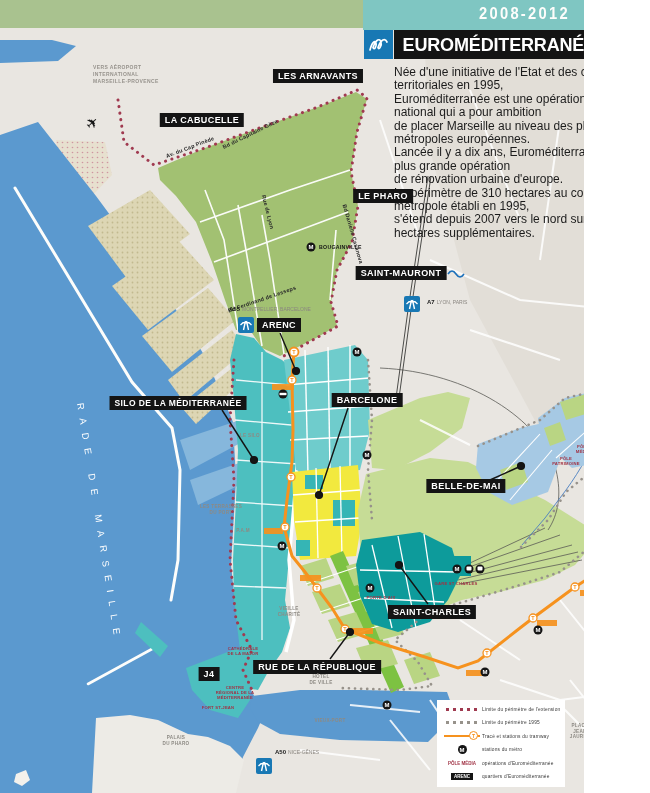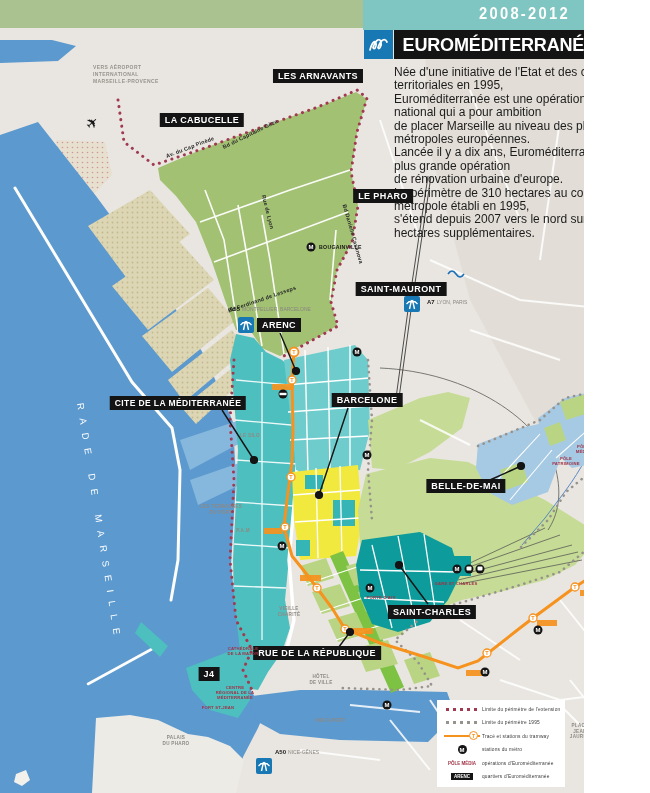--- a/index.html
+++ b/index.html
@@ -400,27 +400,27 @@
 
   <div class="abs sea-label" style="left:86px;top:402px;">RADE DE MARSEILLE</div>
   <div class="abs airport" style="left:93px;top:64px;">VERS AÉROPORT
 INTERNATIONAL
 MARSEILLE-PROVENCE</div>
   <div class="abs" style="left:86px;top:114px;font-size:15px;transform:rotate(-42deg);color:#141414;">✈</div>
 
   <div class="abs dlabel" style="left:318px;top:76px;">LES ARNAVANTS</div>
   <div class="abs dlabel" style="left:202px;top:120px;">LA CABUCELLE</div>
   <div class="abs dlabel" style="left:383px;top:196px;">LE PHARO</div>
-  <div class="abs dlabel" style="left:401px;top:289px;">SAINT-MAURONT</div>
+  <div class="abs dlabel" style="left:401px;top:273px;">SAINT-MAURONT</div>
   <div class="abs dlabel" style="left:279px;top:325px;">ARENC</div>
-  <div class="abs dlabel small" style="left:178px;top:403px;">CITE DE LA MÉDITERRANÉE</div>
+  <div class="abs dlabel small" style="left:178px;top:403px;">SILO DE LA MÉDITERRANÉE</div>
   <div class="abs dlabel" style="left:367px;top:400px;">BARCELONE</div>
   <div class="abs dlabel" style="left:466px;top:486px;">BELLE-DE-MAI</div>
   <div class="abs dlabel" style="left:432px;top:612px;text-align:right;">SAINT-CHARLES</div>
-  <div class="abs dlabel" style="left:317px;top:653px;">RUE DE LA RÉPUBLIQUE</div>
+  <div class="abs dlabel" style="left:317px;top:667px;">RUE DE LA RÉPUBLIQUE</div>
   <div class="abs dlabel" style="left:209px;top:674px;">J4</div>
 
   <div class="abs road" style="left:250px;top:134px;--r:-26deg;">Bd du Capitaine Gèze</div>
   <div class="abs road" style="left:190px;top:147px;--r:-21deg;">Av. du Cap Pinède</div>
   <div class="abs road" style="left:262px;top:299px;--r:-19deg;">Bd Ferdinand de Lesseps</div>
   <div class="abs road" style="left:353px;top:234px;--r:74deg;">Bd Danielle Casanova</div>
   <div class="abs road" style="left:268px;top:212px;--r:76deg;">Rue de Lyon</div>
 
   <div class="abs hwy" style="left:229px;top:306px;">
     <b>A55</b><span>MONTPELLIER, BARCELONE</span>

